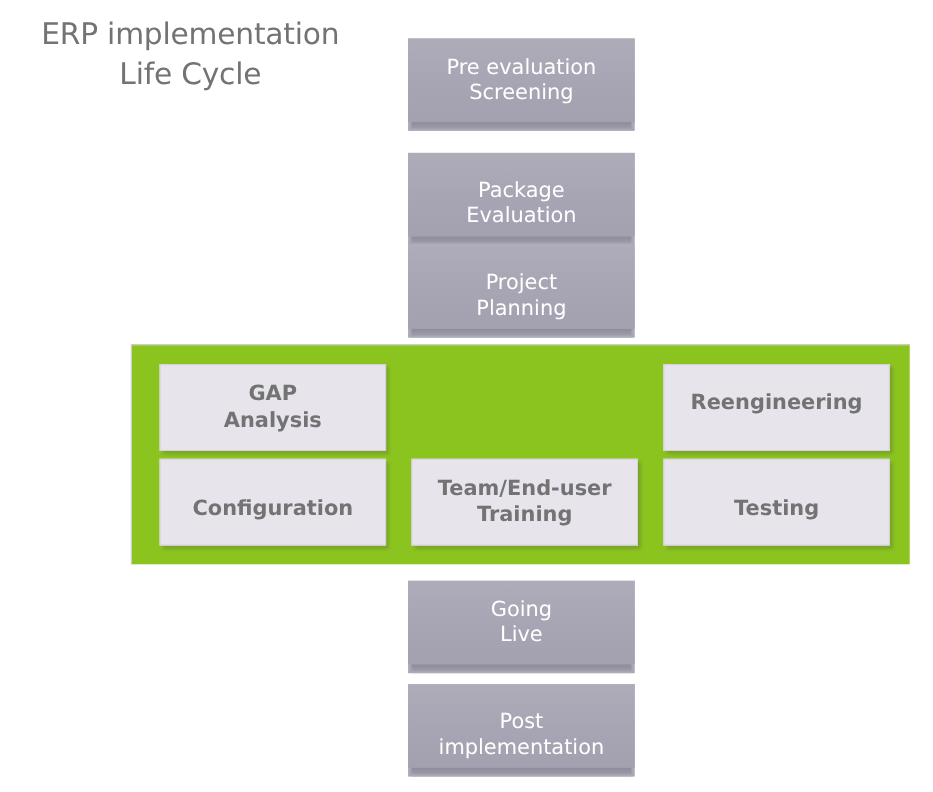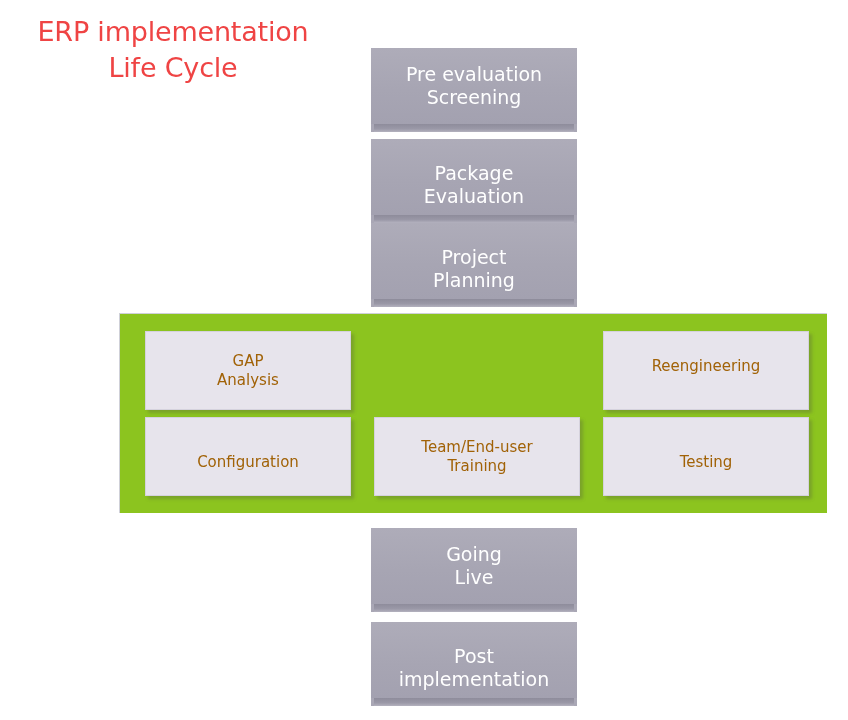--- a/index.html
+++ b/index.html
@@ -22,21 +22,21 @@
     height: 720px;
   }
 
   
   .title {
     position: absolute;
     left: 8px;
     top: 14px;
     width: 330px;
     text-align: center;
-    color: #ef4444;
+    color: #737373;
     font-size: 27px;
     line-height: 1.32;
     letter-spacing: -0.2px;
     white-space: pre-line;
   }
 
   
   .stage {
     position: absolute;
     left: 371px;
@@ -69,21 +69,21 @@
     z-index: 2;
     color: #ffffff;
     font-size: 19px;
     line-height: 1.22;
     text-align: center;
     white-space: pre-line;
     padding: 0 6px;
   }
   .stage.pushdown .label { transform: translateY(8px); }
 
-  #stage-pre  { top: 48px; }
+  #stage-pre  { top: 35px; }
   #stage-pkg  { top: 139px; }
   #stage-proj { top: 223px; padding-left: 19px; }
   #stage-live { top: 528px; }
   #stage-post { top: 622px; }
 
   
   .green-band {
     position: absolute;
     left: 119px;
     top: 313px;
@@ -108,26 +108,27 @@
     height: 79px;
     background: #e7e4ec;
     border: 1px solid #d5d2dd;
     box-shadow: 3px 3px 3px rgba(90,100,60,0.35);
     box-sizing: border-box;
     display: flex;
     align-items: center;
     justify-content: center;
   }
   .task .label {
-    color: #a16207;
-    font-size: 15px;
+    color: #737373;
+    font-size: 19px;
     line-height: 1.22;
     text-align: center;
     white-space: pre-line;
     padding: 0 6px;
+    font-weight: bold;
   }
   .task.up   .label { transform: translateY(-4px); }
   .task.down .label { transform: translateY(6px); }
 
   .col-1 { left: 26px; }
   .col-2 { left: 255px; }
   .col-3 { left: 484px; }
   .row-1 { top: 18px; }
   .row-2 { top: 104px; }
 </style>

